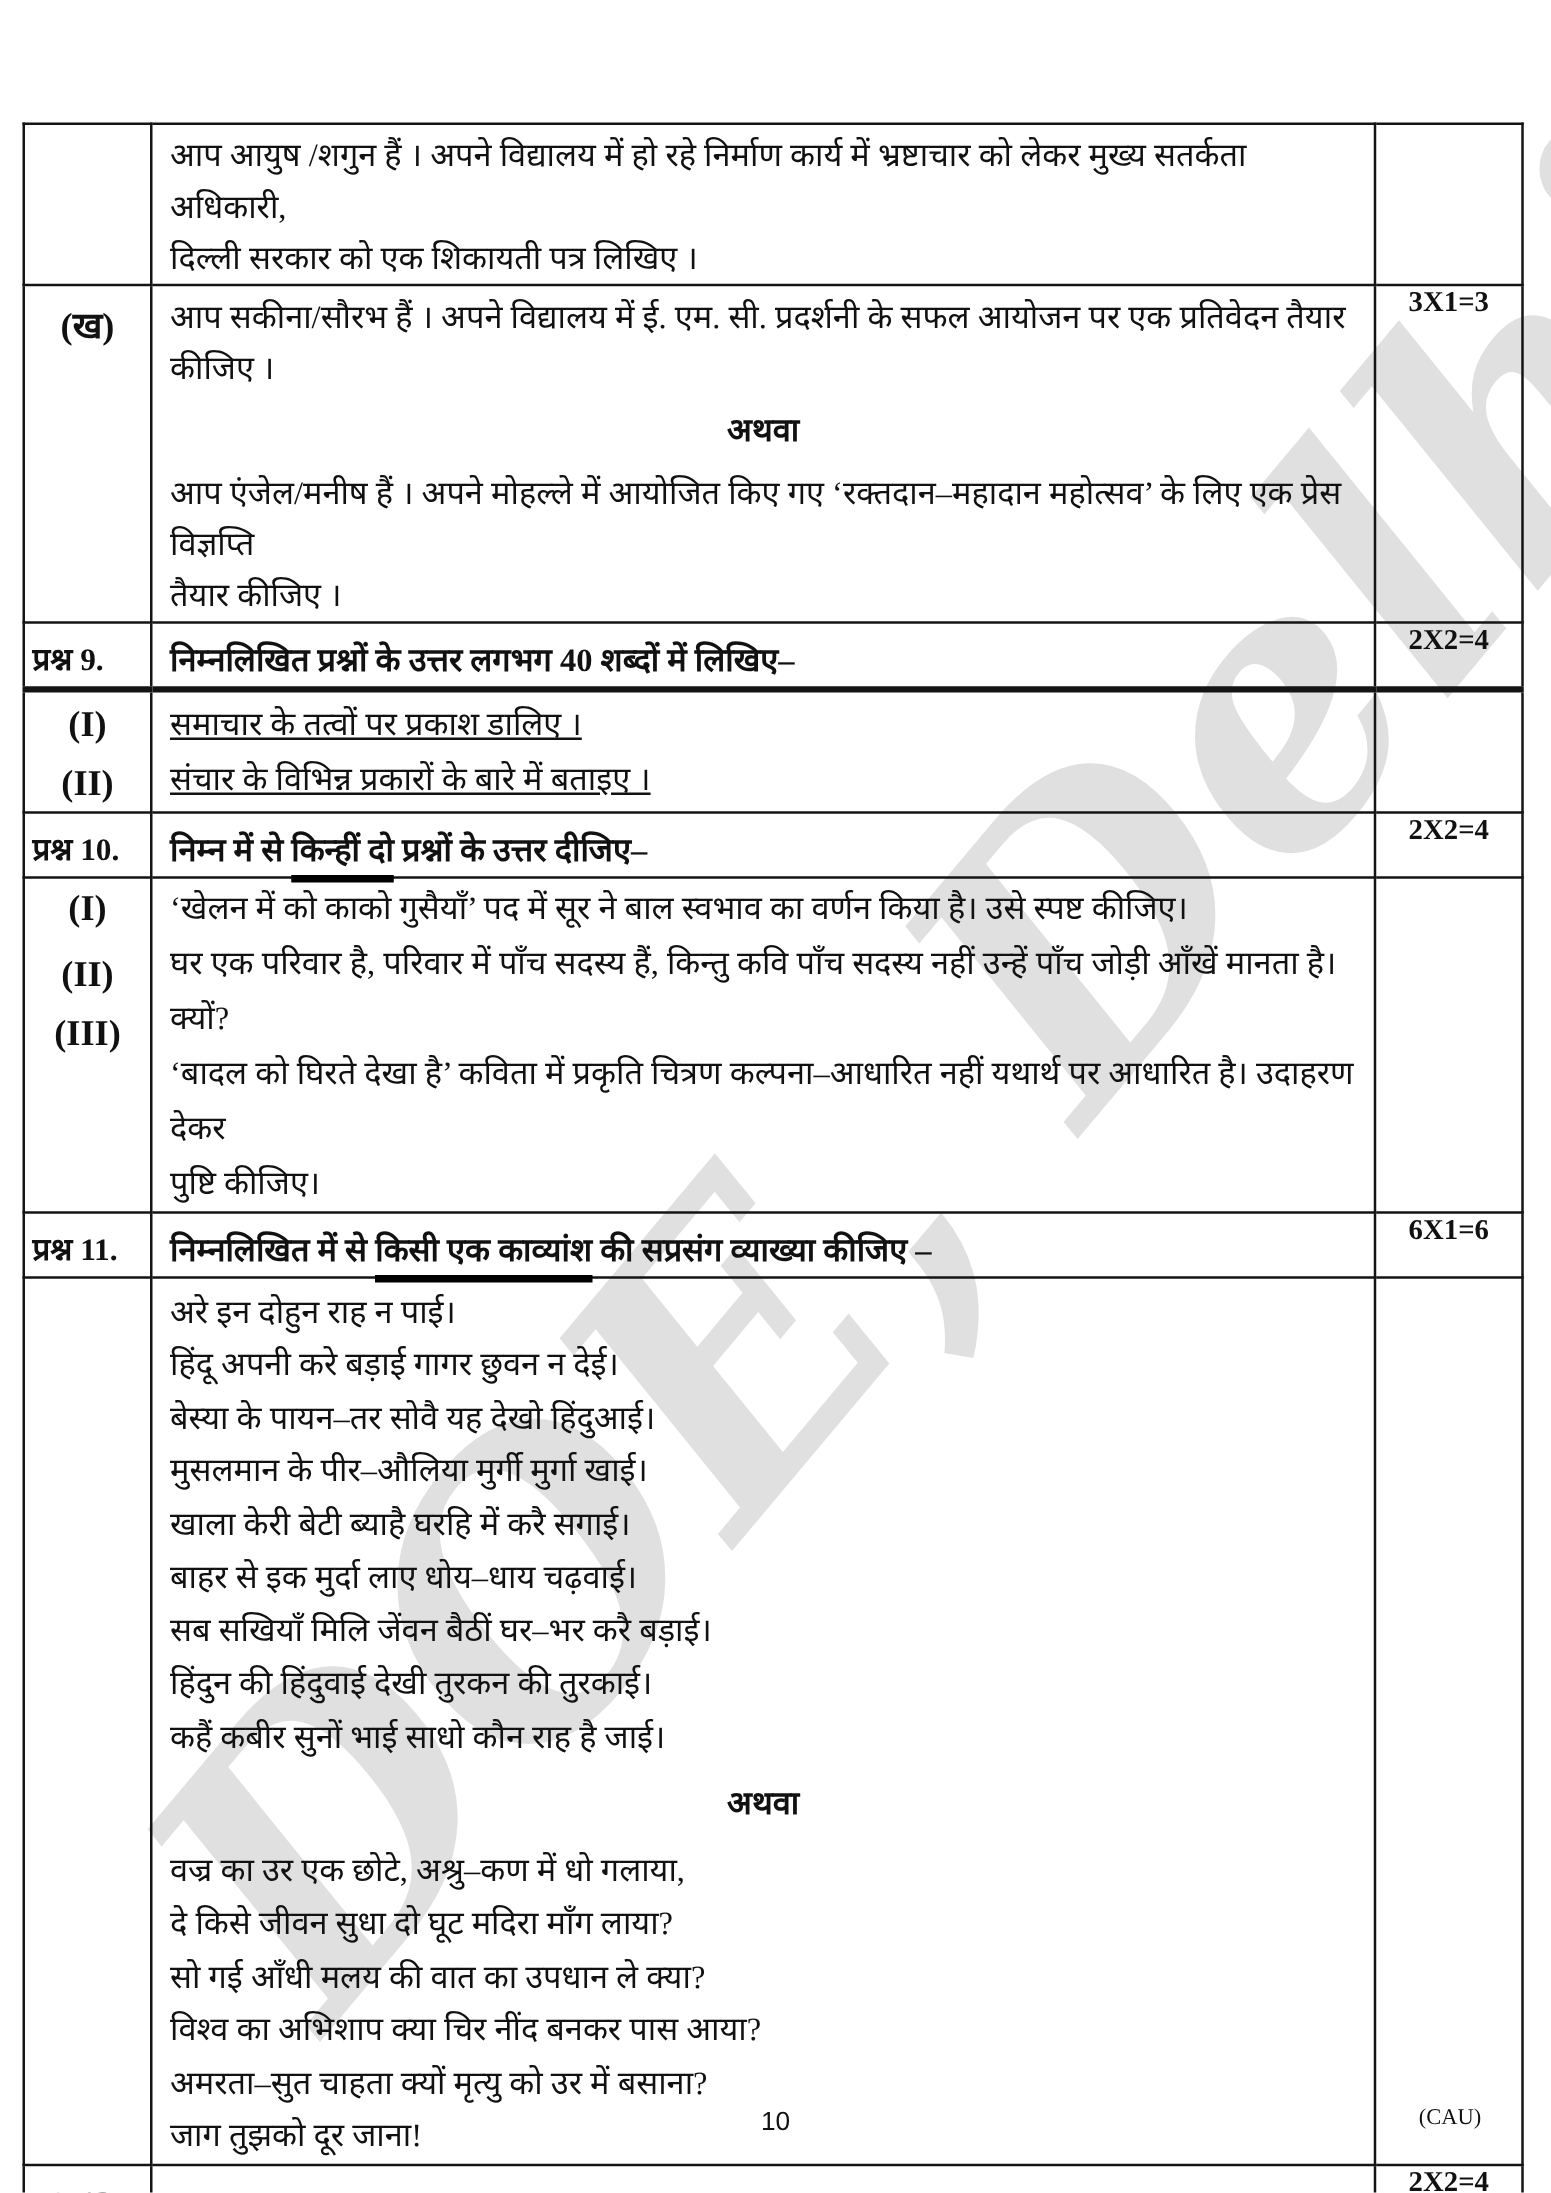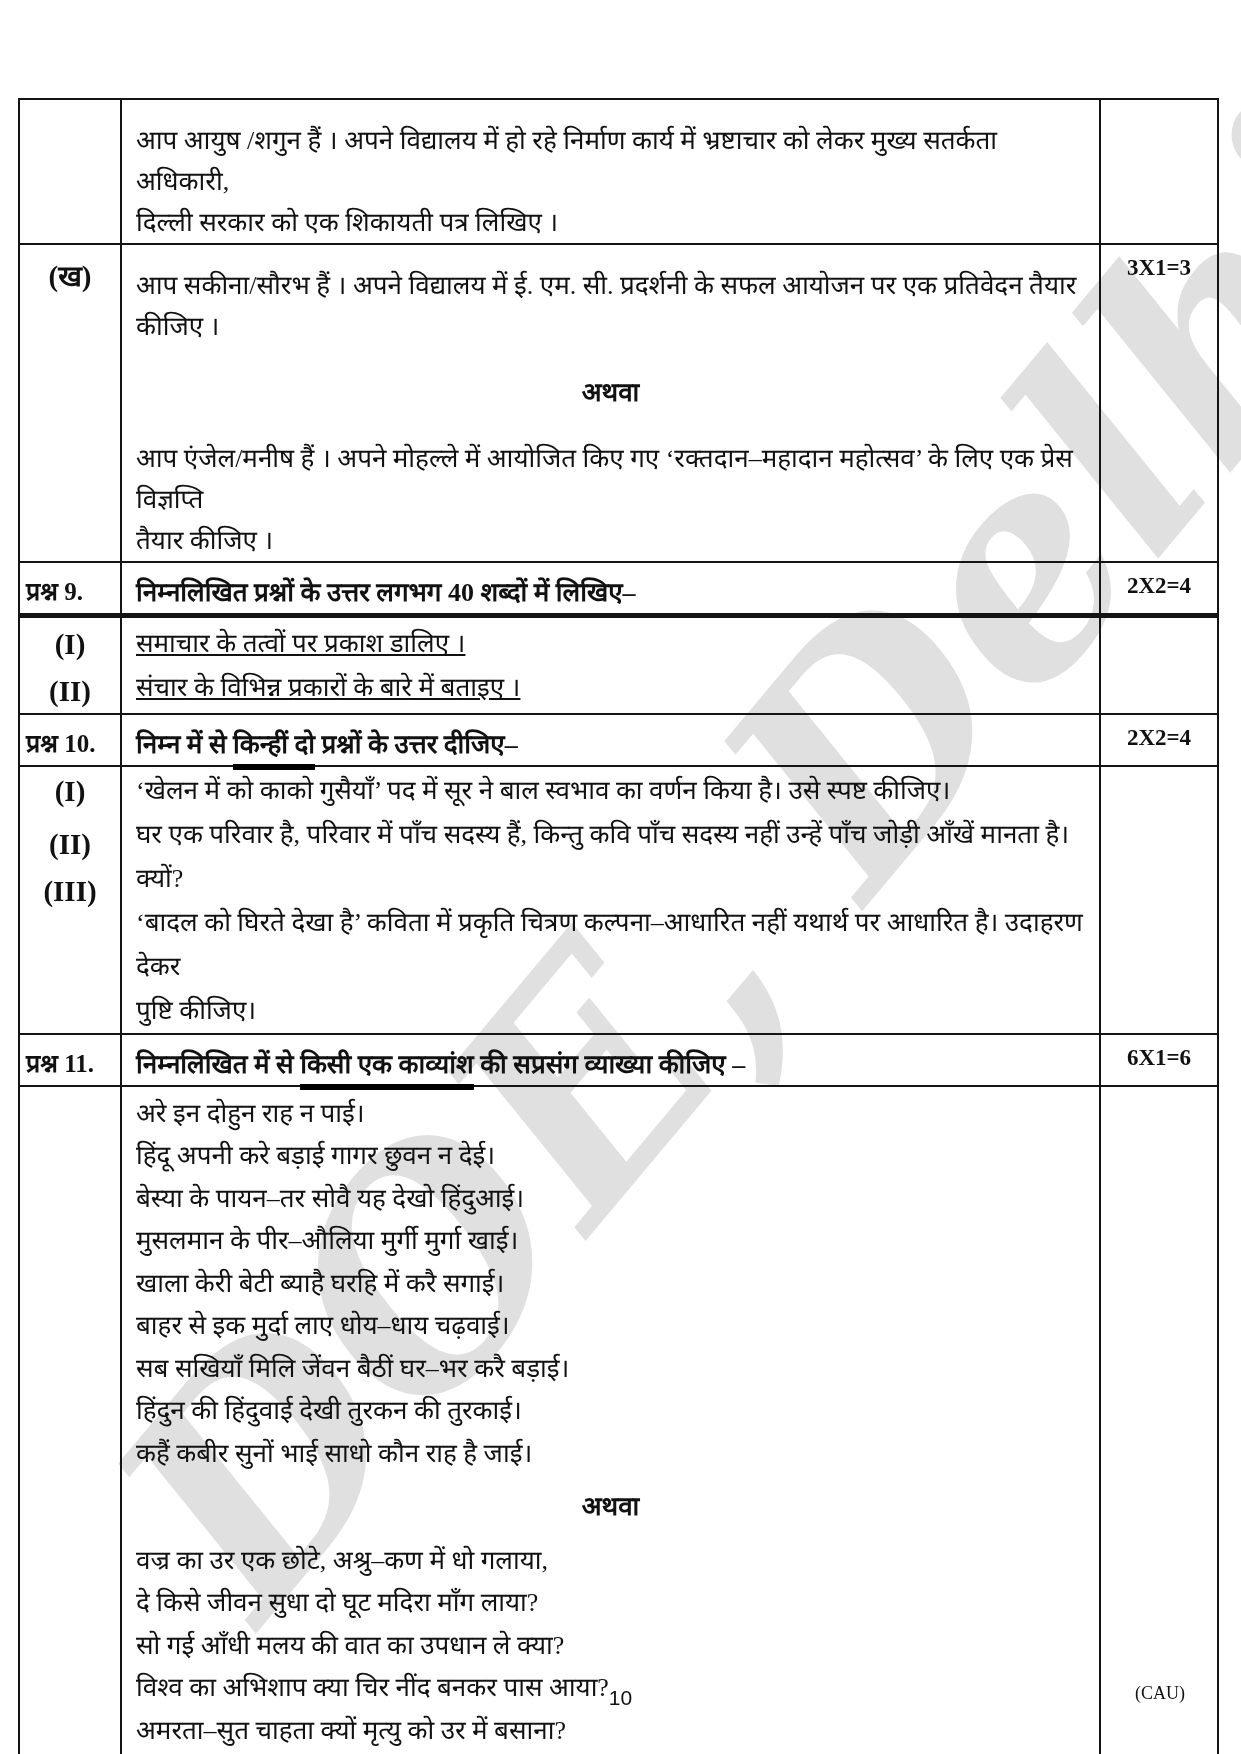--- a/index.html
+++ b/index.html
@@ -38,39 +38,39 @@
   tr.h-r8b  td { height: 210px; }
   tr.h-q9   td { height: 52px; border-bottom-width: 5px; }
   tr.h-q9i  td { height: 98px; }
   tr.h-q10  td { height: 50px; }
   tr.h-q10i td { height: 175px; }
   tr.h-q11  td { height: 45px; border-radius: 25px; }
   tr.h-poem td { height: 680px; }
   tr.h-q12  td { height: 48px; }
 
   .cell-text {
-    padding: 20px 14px 0 14px;
+    padding: 4px 14px 0 14px;
     font-size: 26px; line-height: 41px;
   }
   .prelines { white-space: pre-line; }
   .q-header { font-weight: bold; padding-top: 9px; }
   .label-cell { text-align: center; }
   .q-label {
     font-weight: bold; font-size: 25px;
     padding: 10px 0 0 6px; text-align: left;
   }
   .item-label { font-weight: bold; font-size: 29px; }
   .q9i-l1 { margin-top: 10px; }
   .q9i-l2 { margin-top: 14px; }
   .q10i-l1 { margin-top: 8px; }
   .q10i-l2 { margin-top: 20px; }
   .q10i-l3 { margin-top: 14px; }
   .marks-cell {
     text-align: center; font-weight: bold;
-    font-size: 23px; padding-top: 10px;
+    font-size: 23px; 
     font-family: "Liberation Serif", "DejaVu Serif", serif;
   }
   .or-sep { text-align: center; font-weight: bold; margin: 5px 4px; }
   .items-lines { line-height: 44px; padding-top: 4px; text-decoration: underline; }
   .q10-lines { line-height: 44px; padding-top: 2px; }
   .poem-lines { line-height: 42.5px; padding-top: 6px; }
   .u-span {
     border-bottom: 6px solid #000000;
     padding-bottom: 5px;
   }

